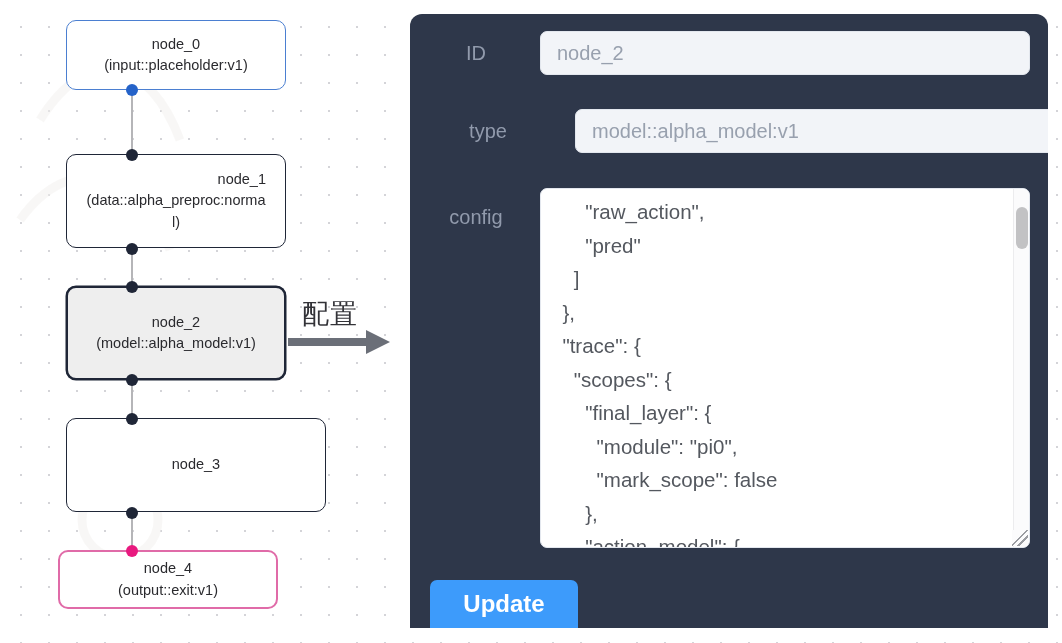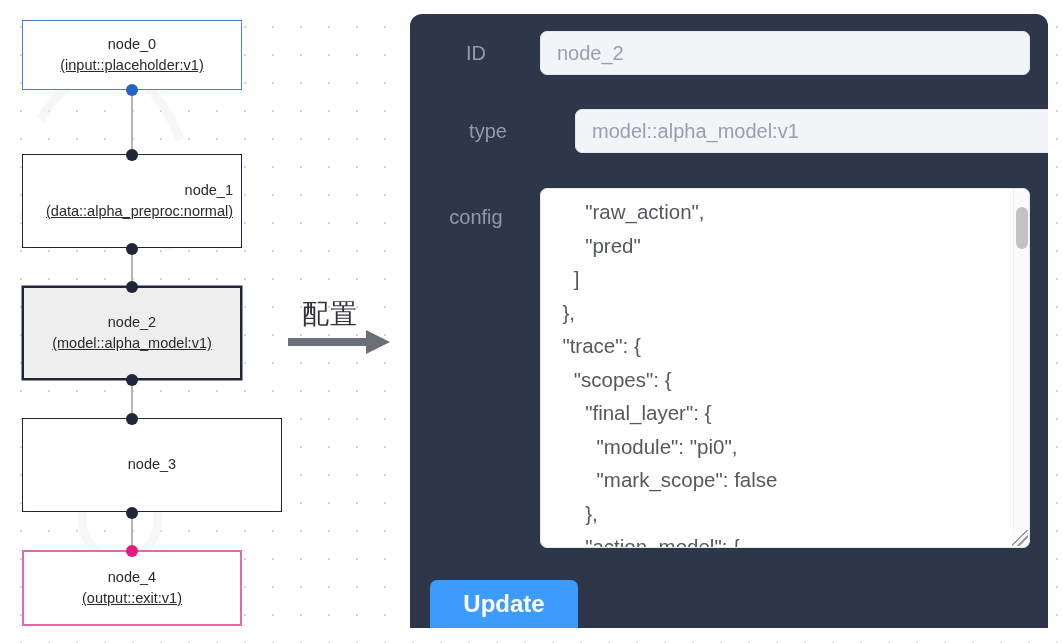--- a/index.html
+++ b/index.html
@@ -55,35 +55,36 @@
     z-index: 4;
   }
   .handle.blue  { background: #2563c9; }
   .handle.pink  { background: #e8197f; }
 
   .node {
     position: absolute;
     box-sizing: border-box;
     background: #ffffff;
     border: 1.6px solid #1f2637;
-    border-radius: 0;
+    border-radius: 10px;
     display: flex;
     flex-direction: column;
     align-items: center;
     justify-content: center;
     text-align: center;
     color: #2a2a2e;
     font-size: 14.5px;
     line-height: 1.48;
     z-index: 3;
-    padding: 0 8px;
+    padding: 0 19px;
     word-break: break-all;
+    margin-left: 44px;
   }
   .node .n-id { display: block; }
-  .node .n-type { display: block; text-decoration: underline; }
+  .node .n-type { display: block; }
   .node.input-node  { border-color: #4b7fd1; }
   .node.output-node { border-color: #e06ba8; border-width: 2px; }
   .node.selected    {
     background: #eeeeee;
     border-color: #1f2637;
     border-width: 2.2px;
     box-shadow: 0 0 0 0.5px #1f2637;
   }
 
   
@@ -254,21 +255,21 @@
 
     <div class="node selected" style="left:22px; top:286px; width:220px; height:94px;">
       <span class="n-id">node_2</span>
       <span class="n-type">(model::alpha_model:v1)</span>
     </div>
 
     <div class="node" style="left:22px; top:418px; width:260px; height:94px;">
       <span class="n-id">node_3</span>
     </div>
 
-    <div class="node output-node" style="left:22px; top:550px; width:220px; height:76px;">
+    <div class="node output-node" style="left:14px; top:550px; width:220px; height:59px;">
       <span class="n-id">node_4</span>
       <span class="n-type">(output::exit:v1)</span>
     </div>
 
     <div class="handle blue" style="top:84px;"></div>
     <div class="handle" style="top:149px;"></div>
     <div class="handle" style="top:243px;"></div>
     <div class="handle" style="top:281px;"></div>
     <div class="handle" style="top:374px;"></div>
     <div class="handle" style="top:413px;"></div>

